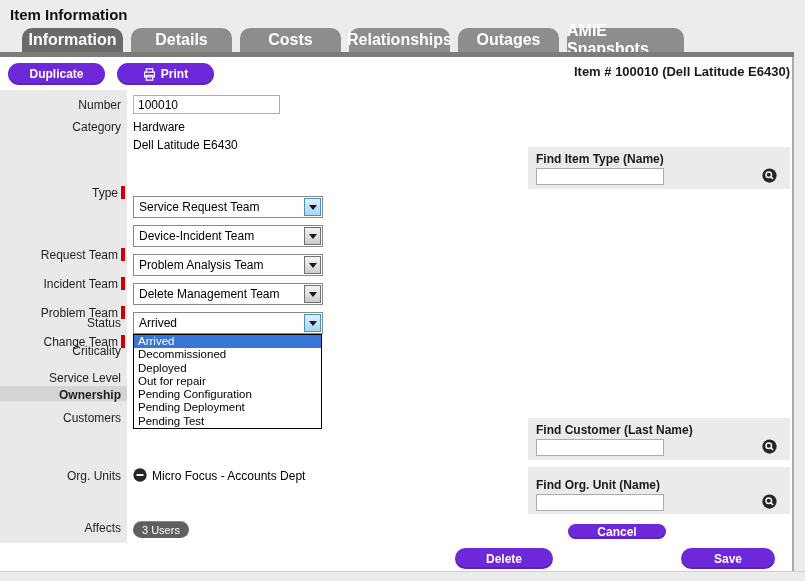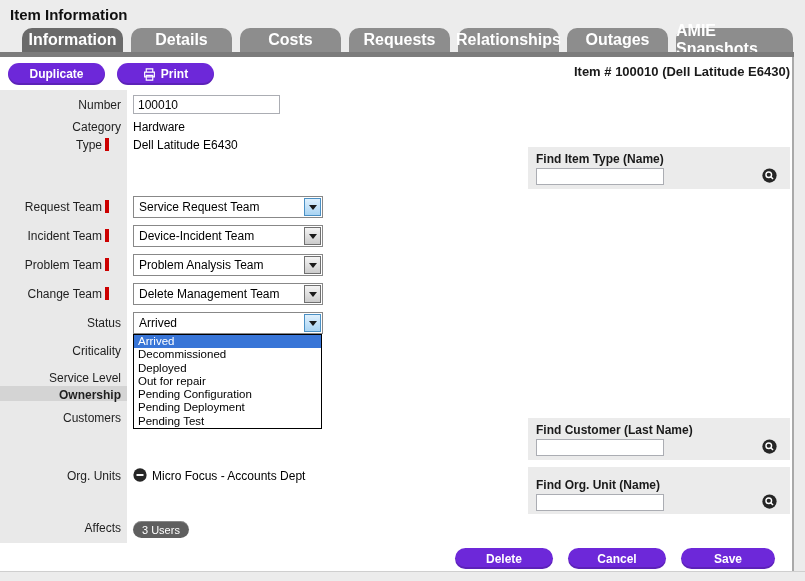--- a/index.html
+++ b/index.html
@@ -28,21 +28,21 @@
               display:flex; align-items:center; justify-content:center; gap:5px;
               box-shadow:inset 0 -2px 0 rgba(0,0,0,0.15); cursor:pointer; }
 
   .item-ref { position:absolute; right:15px; top:64px; font-size:13px; font-weight:bold; color:#1a1a1a; }
 
   
   .label-col { position:absolute; left:0; top:90px; width:127px; height:453px; background:#e9e9e9; }
   .ownership-band { position:absolute; left:0; top:386px; width:127px; height:15px; background:#d4d4d4; }
   .flabel { position:absolute; left:0; width:127px; text-align:right; padding-right:6px;
             font-size:12px; color:#1f1f1f; white-space:nowrap; }
-  .flabel.req { padding-right:18px; }
+  .flabel.req { padding-right:2px;margin-top:48px; }
   .req-marker { display:inline-block; width:4px; height:13px; background:#cc0000; vertical-align:-2px; margin-left:3px; }
   .fvalue { position:absolute; left:133px; font-size:12px; color:#000; white-space:nowrap; }
 
   
   .text-input { position:absolute; border:1px solid #abadb3; background:#fff; font-size:12px;
                 font-family:"Liberation Sans",sans-serif; padding:0 4px; color:#000; }
 
   
   .sel { position:absolute; left:133px; width:190px; height:22px; border:1px solid #888;
          background:#fff; cursor:pointer; }
@@ -76,21 +76,20 @@
 <body>
 
 <div id="screen">
 
   <div class="page-title">Item Information</div>
 
   <div class="tabs">
     <div class="tab active" style="width:101px">Information</div>
     <div class="tab" style="width:101px">Details</div>
     <div class="tab" style="width:101px">Costs</div>
-    <div class="tab" style="width:101px">Requests</div>
     <div class="tab" style="width:101px">Relationships</div>
     <div class="tab" style="width:101px">Outages</div>
     <div class="tab" style="width:117px">AMIE Snapshots</div>
   </div>
   <div class="tab-bar"></div>
 
   <div class="content"></div>
   <div class="content-right-border"></div>
 
   <button class="pill-btn" style="left:8px; top:63px; width:97px;">
@@ -216,21 +215,21 @@
         </svg>
     </span>
   </div>
 
   <div class="flabel" style="top:521px;">Affects</div>
   <div class="badge">3 Users</div>
 
   <button class="pill-btn" style="left:455px; top:548px; width:98px; height:21px;">
     <span>Delete</span>
   </button>
-  <button class="pill-btn" style="left:568px; top:548px; width:98px; height:21px;">
+  <button class="pill-btn" style="left:568px; top:524px; width:98px; height:15px;">
     <span>Cancel</span>
   </button>
   <button class="pill-btn" style="left:681px; top:548px; width:94px; height:21px;">
     <span>Save</span>
   </button>
 
   <div class="bottom-strip"></div>
 </div>
 
 </body></html>

